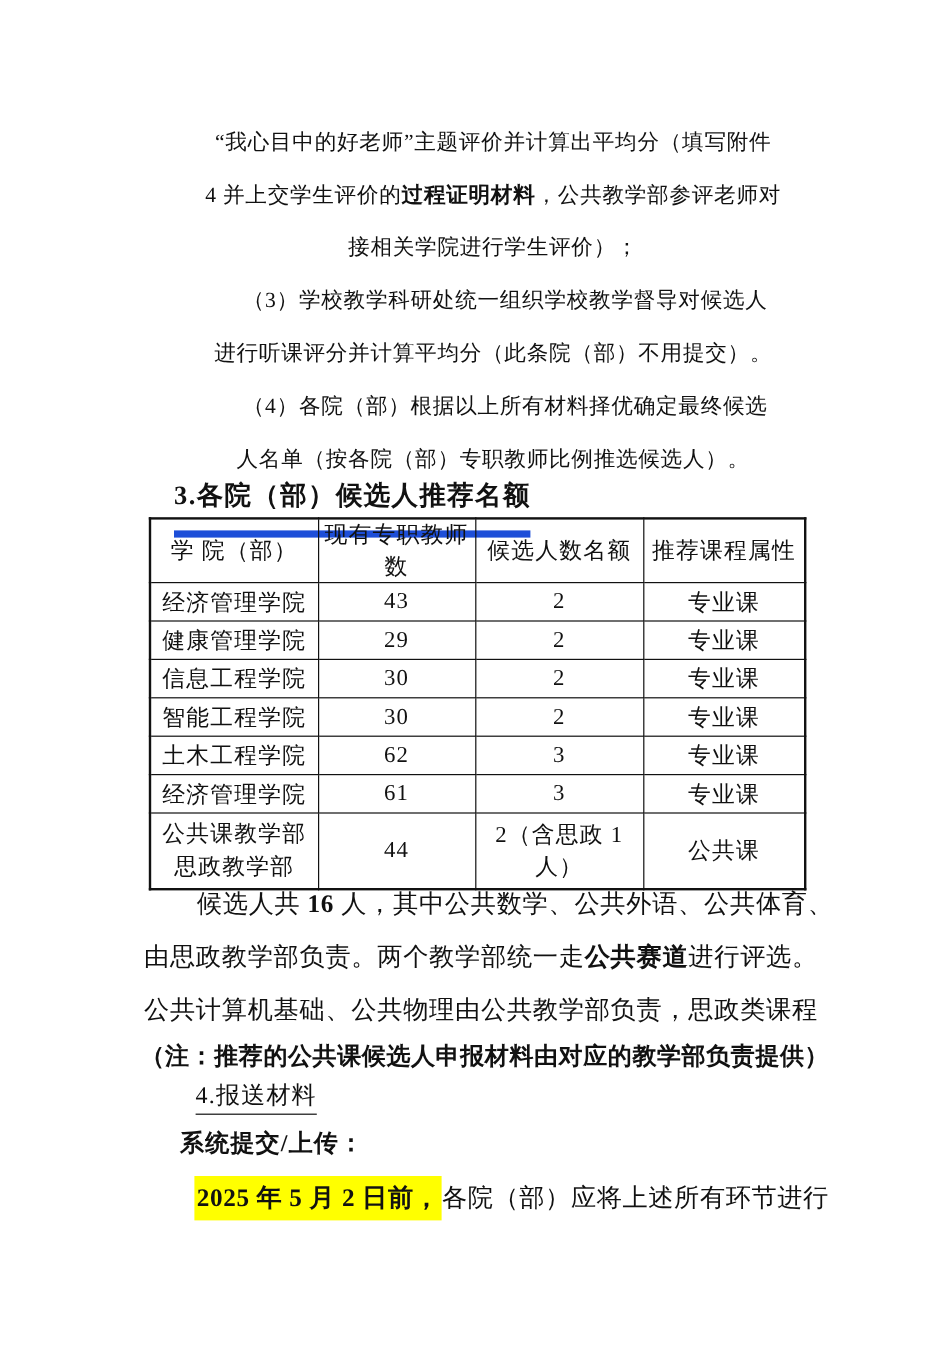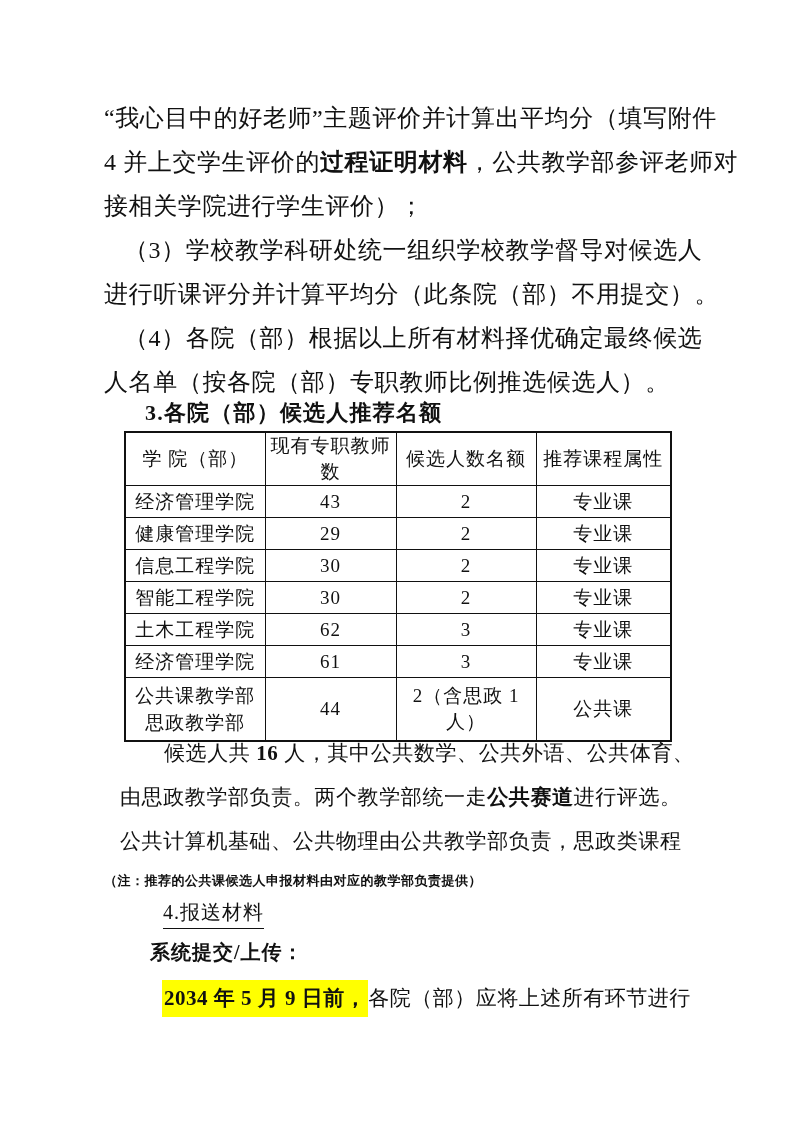--- a/index.html
+++ b/index.html
@@ -6,48 +6,48 @@
   html,body { background:#ffffff; }
   body {
     width:793px; height:1122px; overflow:hidden;
     font-family:"Liberation Serif","DejaVu Serif",serif;
     color:#111111;
   }
   .page { position:relative; width:793px; height:1122px; background:#ffffff; }
   .abs { position:absolute; }
 
   .body-lines {
-    left:104px; top:96px; width:566px;
-    font-size:24px; line-height:44px; letter-spacing:0.6px;
+    left:128px; top:96px; width:566px;
+    font-size:18px; line-height:44px; letter-spacing:0.6px;text-align:center;
   }
   .line { height:44px; white-space:nowrap; }
   .indent-1 { text-indent:20px; }
   .indent-2 { text-indent:44px; }
   b { font-weight:bold; }
 
   .h3 { left:145px; top:398px; font-size:22px; font-weight:bold; letter-spacing:1.2px; }
-  .h3 .u { display:inline-block; border-bottom:2px solid #1d4ed8; padding-bottom:3px; }
+  .h3 .u { display:inline-block; border-bottom:6px solid #1d4ed8; padding-bottom:14px; }
 
   .rec-table {
     position:absolute; left:124px; top:431px; width:546px;
     border-collapse:collapse; table-layout:fixed;
     text-align:center; font-size:19px; letter-spacing:1px;
     border:2px solid #111;
   }
   .rec-table th, .rec-table td { border:1px solid #111; font-weight:normal; padding:0; vertical-align:middle; }
   .rec-table thead tr { height:40px; }
   .rec-table tbody tr { height:32px; }
   .rec-table tbody tr.tall { height:63px; }
   .pre-line { white-space:pre-line; line-height:27px; }
 
   .summary {
     left:120px; top:731px; width:566px;
     font-size:21px; line-height:44px; letter-spacing:0.6px;
   }
-  .note { left:104px; top:864px; width:600px; font-size:13px; font-weight:bold;
+  .note { left:117px; top:864px; width:600px; font-size:20px; font-weight:bold;
           letter-spacing:0.5px; line-height:34px; white-space:nowrap; }
 
   .h4 { left:163px; top:899px; font-size:20px; letter-spacing:1px; }
   .h4 .u { display:inline-block; border-bottom:1.5px solid #111; padding-bottom:2px; }
 
   .submit { left:150px; top:939px; font-size:20px; font-weight:bold; letter-spacing:1px; }
 
   .deadline { left:120px; top:981px; width:600px; font-size:21px;
               letter-spacing:0.5px; line-height:34px; white-space:nowrap; text-indent:42px; }
   .deadline .hl { background:#ffff00; font-weight:bold; padding:6px 2px 7px 2px; }
@@ -145,16 +145,16 @@
 
   <div class="abs h4">
     <span class="u">4.报送材料</span>
   </div>
 
   <div class="abs submit">
     <span>系统提交/上传：</span>
   </div>
 
   <div class="abs deadline">
-    <span class="hl">2034 年 5 月 9 日前，</span><span>各院（部）应将上述所有环节进行</span>
+    <span class="hl">2025 年 5 月 2 日前，</span><span>各院（部）应将上述所有环节进行</span>
   </div>
 
 </div>
 
 </body></html>

